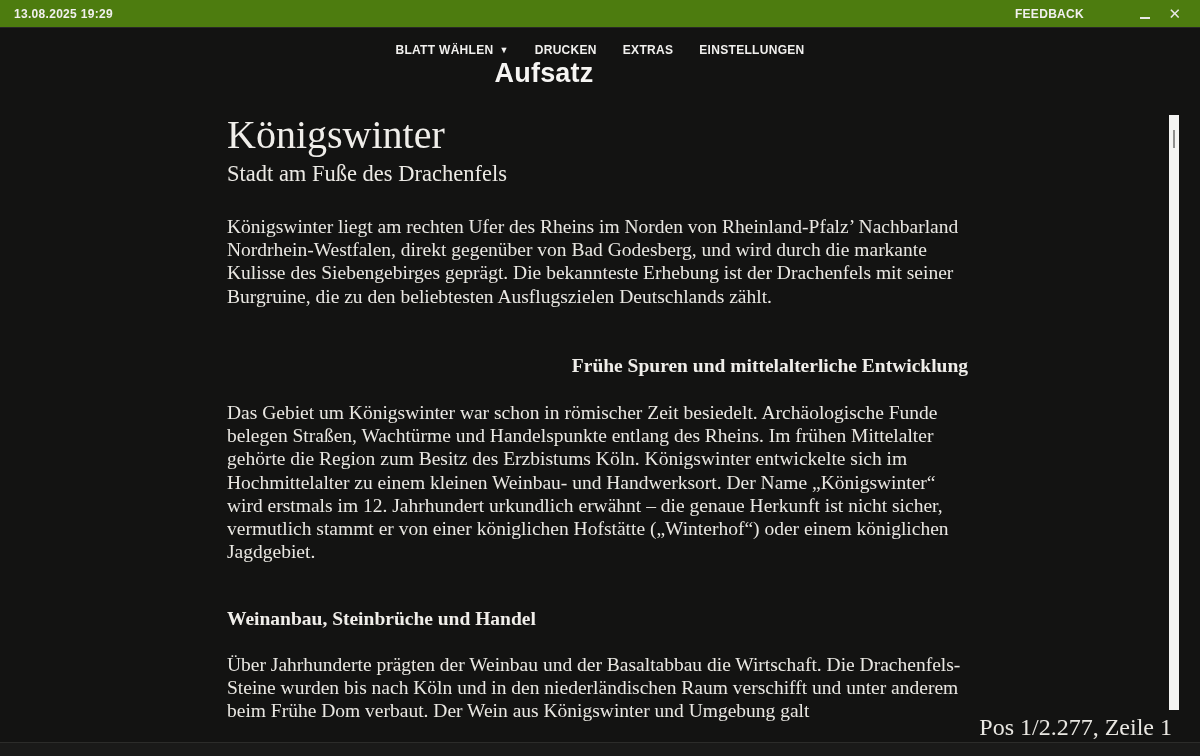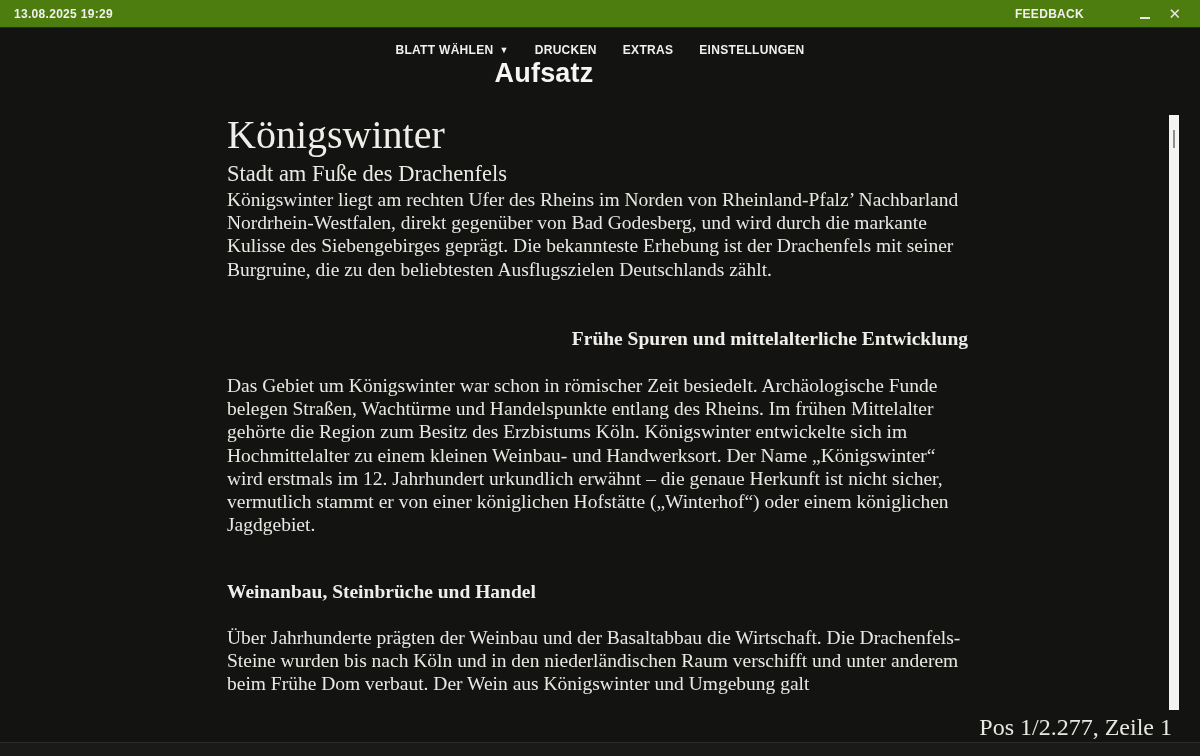--- a/index.html
+++ b/index.html
@@ -131,21 +131,21 @@
     line-height: 28px;
     font-weight: 400;
     color: #eceae5;
   }
   .doc p {
     margin: 0;
     font-size: 19.5px;
     line-height: 23.2px;
     font-weight: 400;
   }
-  .doc .para-1 { }
+  .doc .para-1 { margin-top: 27px; }
   .doc h2 {
     margin: 0;
     font-size: 19.5px;
     line-height: 23.2px;
     font-weight: 700;
     color: #f0eeea;
   }
   .doc .head-2 { margin-top: 46px; text-align: right; }
   .doc .para-2 { margin-top: 24px; }
   .doc .head-3 { margin-top: 44px; }

